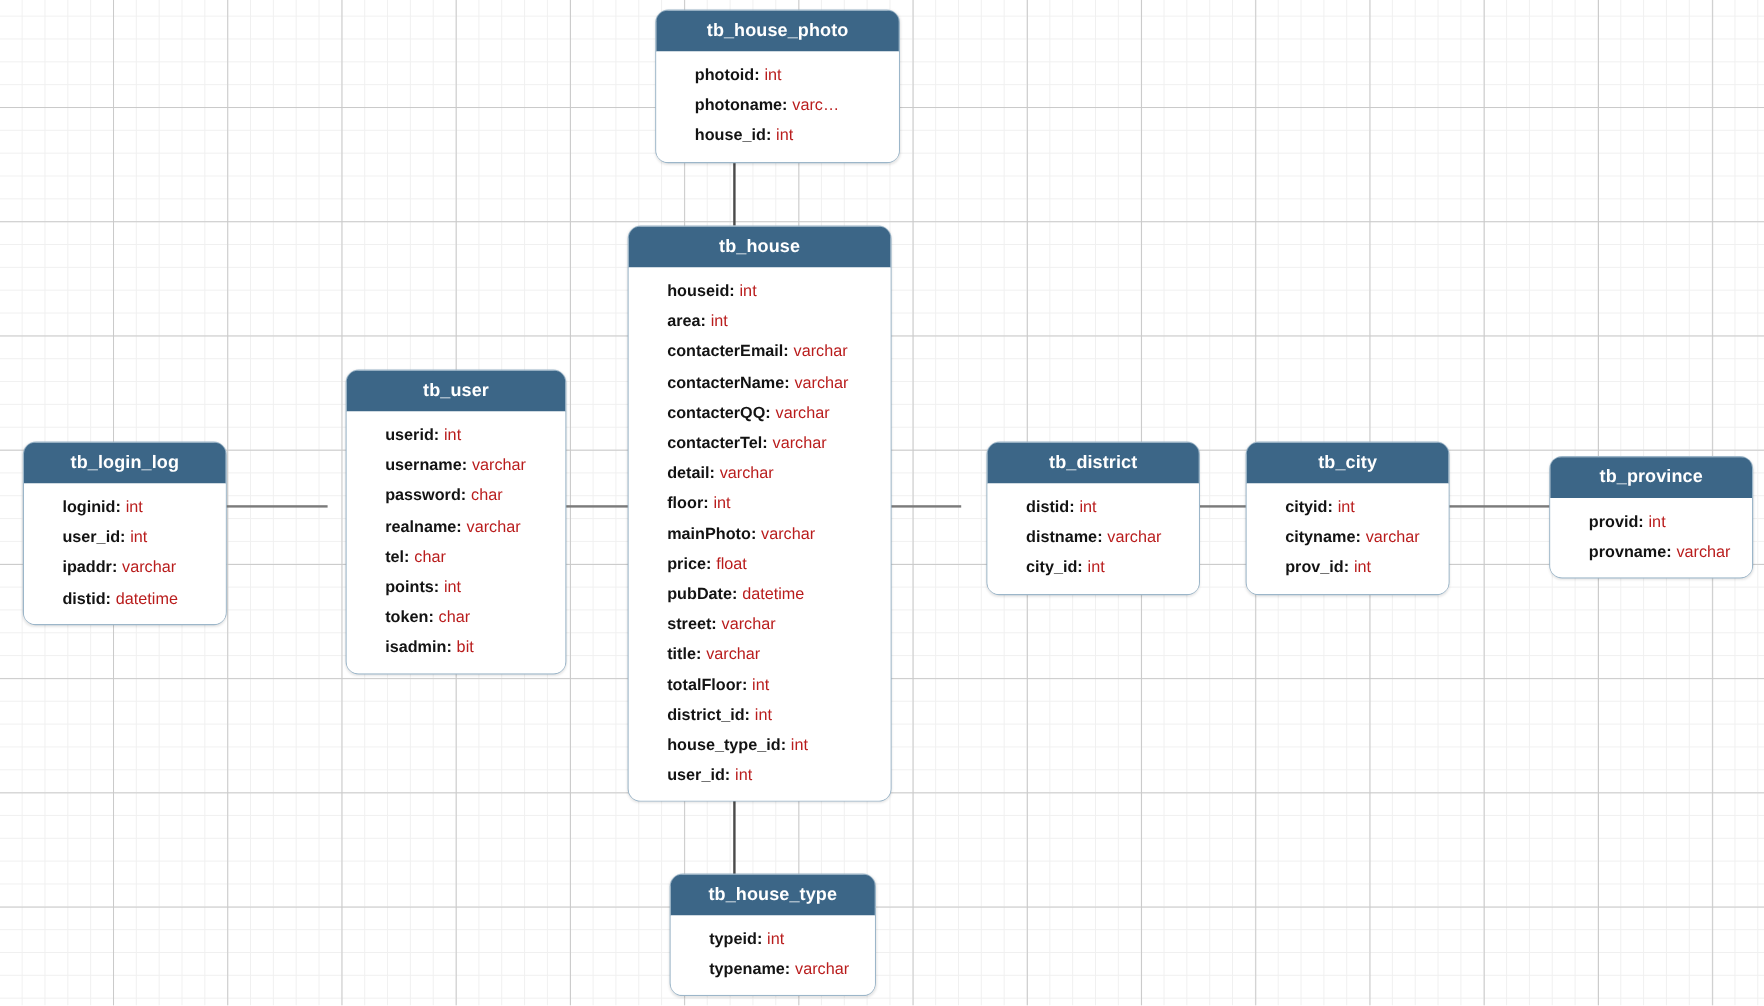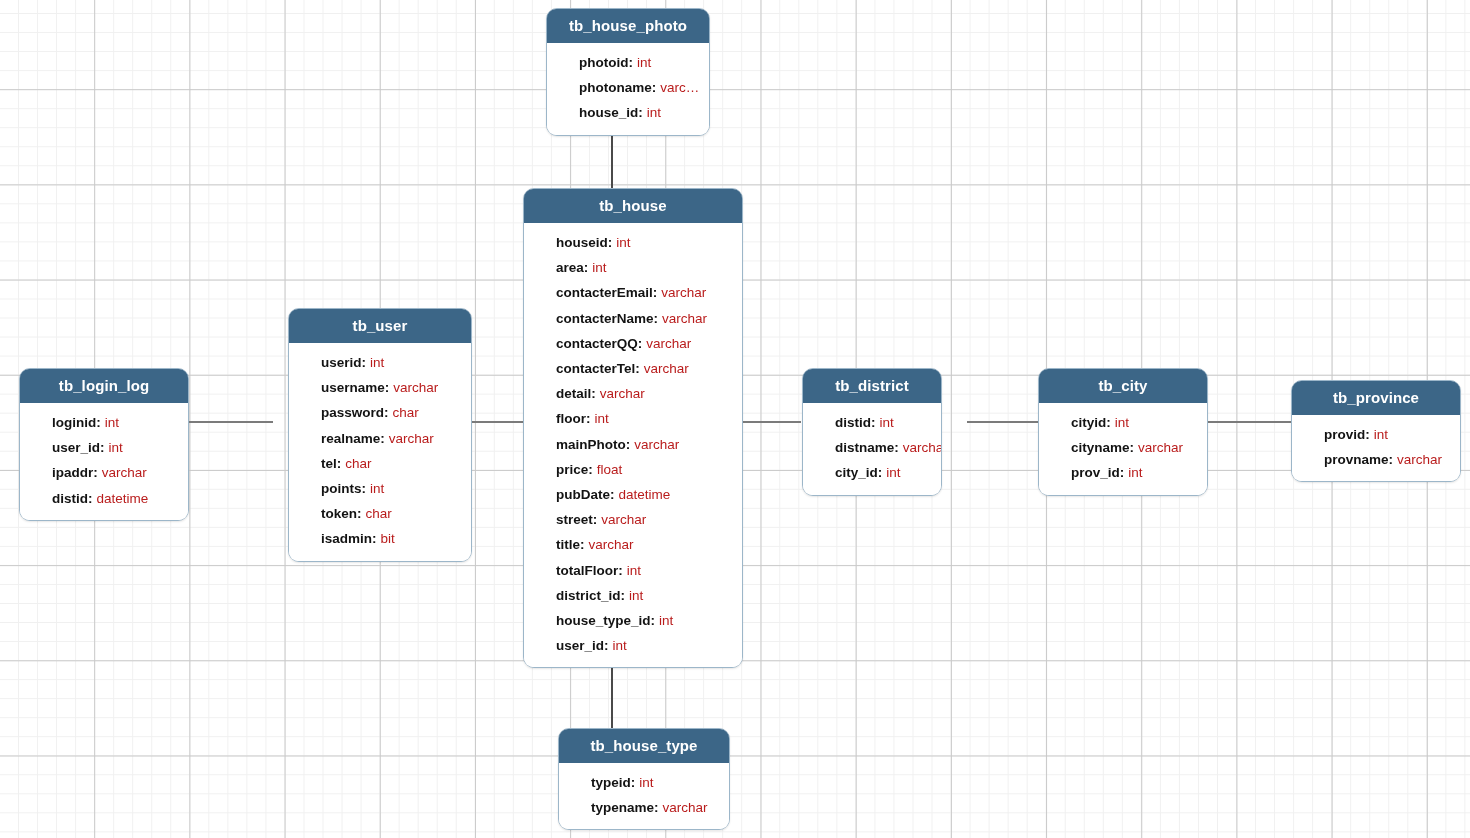--- a/index.html
+++ b/index.html
@@ -87,21 +87,21 @@
   <div id="connector-layer">
       <div class="conn v" style="left: 611px; top: 130px; height: 58px;"></div>
       <div class="conn v" style="left: 611px; top: 665px; height: 64px;"></div>
       <div class="conn h" style="left: 188px; top: 421px; width: 85px;"></div>
       <div class="conn h" style="left: 440px; top: 421px; width: 85px;"></div>
       <div class="conn h" style="left: 718px; top: 421px; width: 83px;"></div>
       <div class="conn h" style="left: 967px; top: 421px; width: 73px;"></div>
       <div class="conn h" style="left: 1206px; top: 421px; width: 87px;"></div>
     </div>
   <div id="table-layer">
-      <div class="table" style="left: 546px; top: 8px; width: 164px;">
+      <div class="table" style="left: 546px; top: 8px; width: 204px;">
         <div class="thead">tb_house_photo</div>
         <div class="tbody">
           <div class="row"><span class="fname">photoid</span><span class="colon">:</span><span class="ftype">int</span></div>
           <div class="row"><span class="fname">photoname</span><span class="colon">:</span><span class="ftype">varc…</span></div>
           <div class="row"><span class="fname">house_id</span><span class="colon">:</span><span class="ftype">int</span></div>
         </div>
       </div>
       <div class="table" style="left: 523px; top: 188px; width: 220px;">
         <div class="thead">tb_house</div>
         <div class="tbody">
@@ -139,21 +139,21 @@
       </div>
       <div class="table" style="left: 19px; top: 368px; width: 170px;">
         <div class="thead">tb_login_log</div>
         <div class="tbody">
           <div class="row"><span class="fname">loginid</span><span class="colon">:</span><span class="ftype">int</span></div>
           <div class="row"><span class="fname">user_id</span><span class="colon">:</span><span class="ftype">int</span></div>
           <div class="row"><span class="fname">ipaddr</span><span class="colon">:</span><span class="ftype">varchar</span></div>
           <div class="row"><span class="fname">distid</span><span class="colon">:</span><span class="ftype">datetime</span></div>
         </div>
       </div>
-      <div class="table" style="left: 802px; top: 368px; width: 140px;">
+      <div class="table" style="left: 822px; top: 368px; width: 178px;">
         <div class="thead">tb_district</div>
         <div class="tbody">
           <div class="row"><span class="fname">distid</span><span class="colon">:</span><span class="ftype">int</span></div>
           <div class="row"><span class="fname">distname</span><span class="colon">:</span><span class="ftype">varchar</span></div>
           <div class="row"><span class="fname">city_id</span><span class="colon">:</span><span class="ftype">int</span></div>
         </div>
       </div>
       <div class="table" style="left: 1038px; top: 368px; width: 170px;">
         <div class="thead">tb_city</div>
         <div class="tbody">

